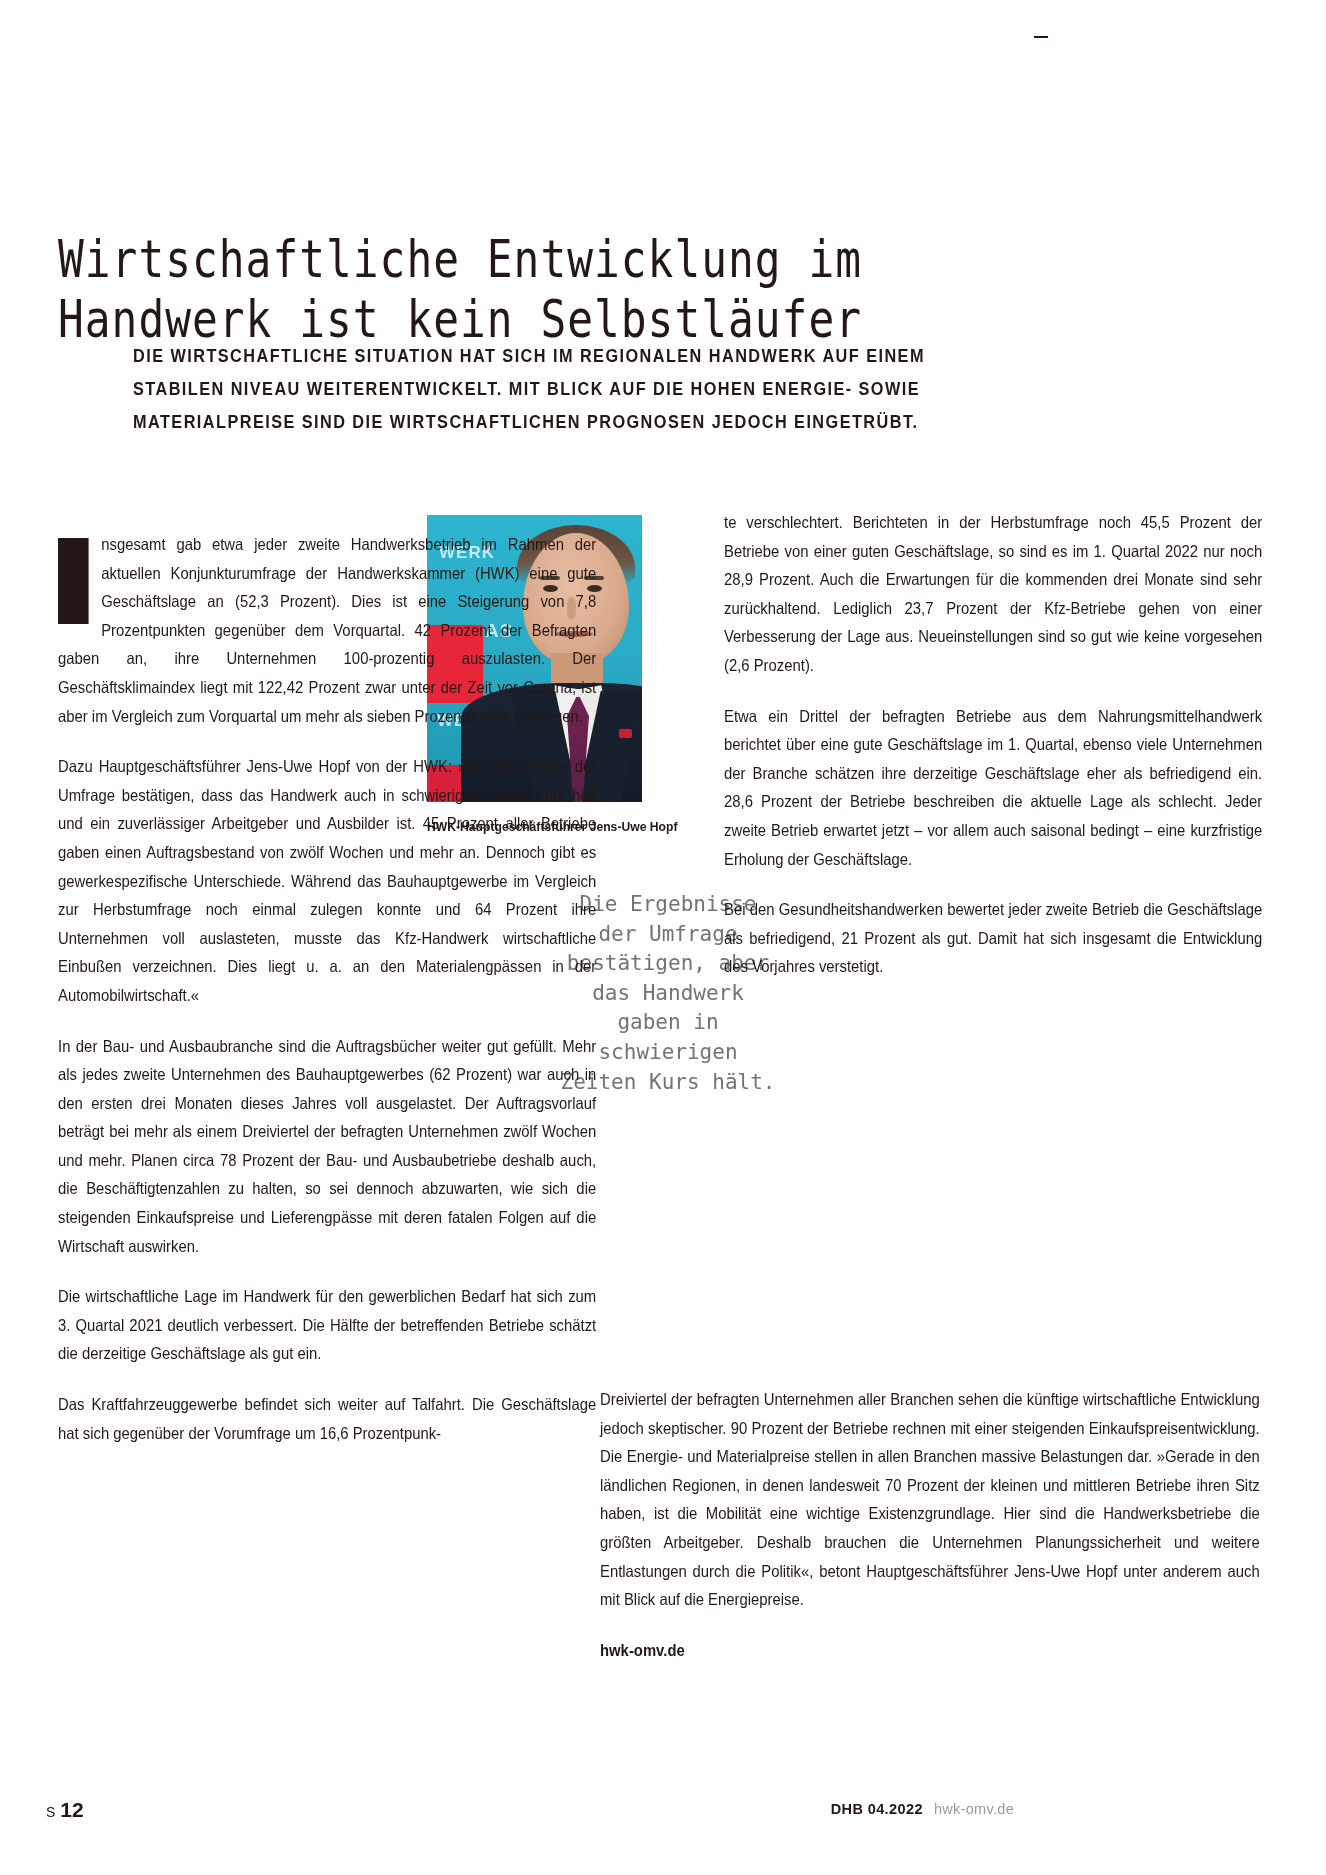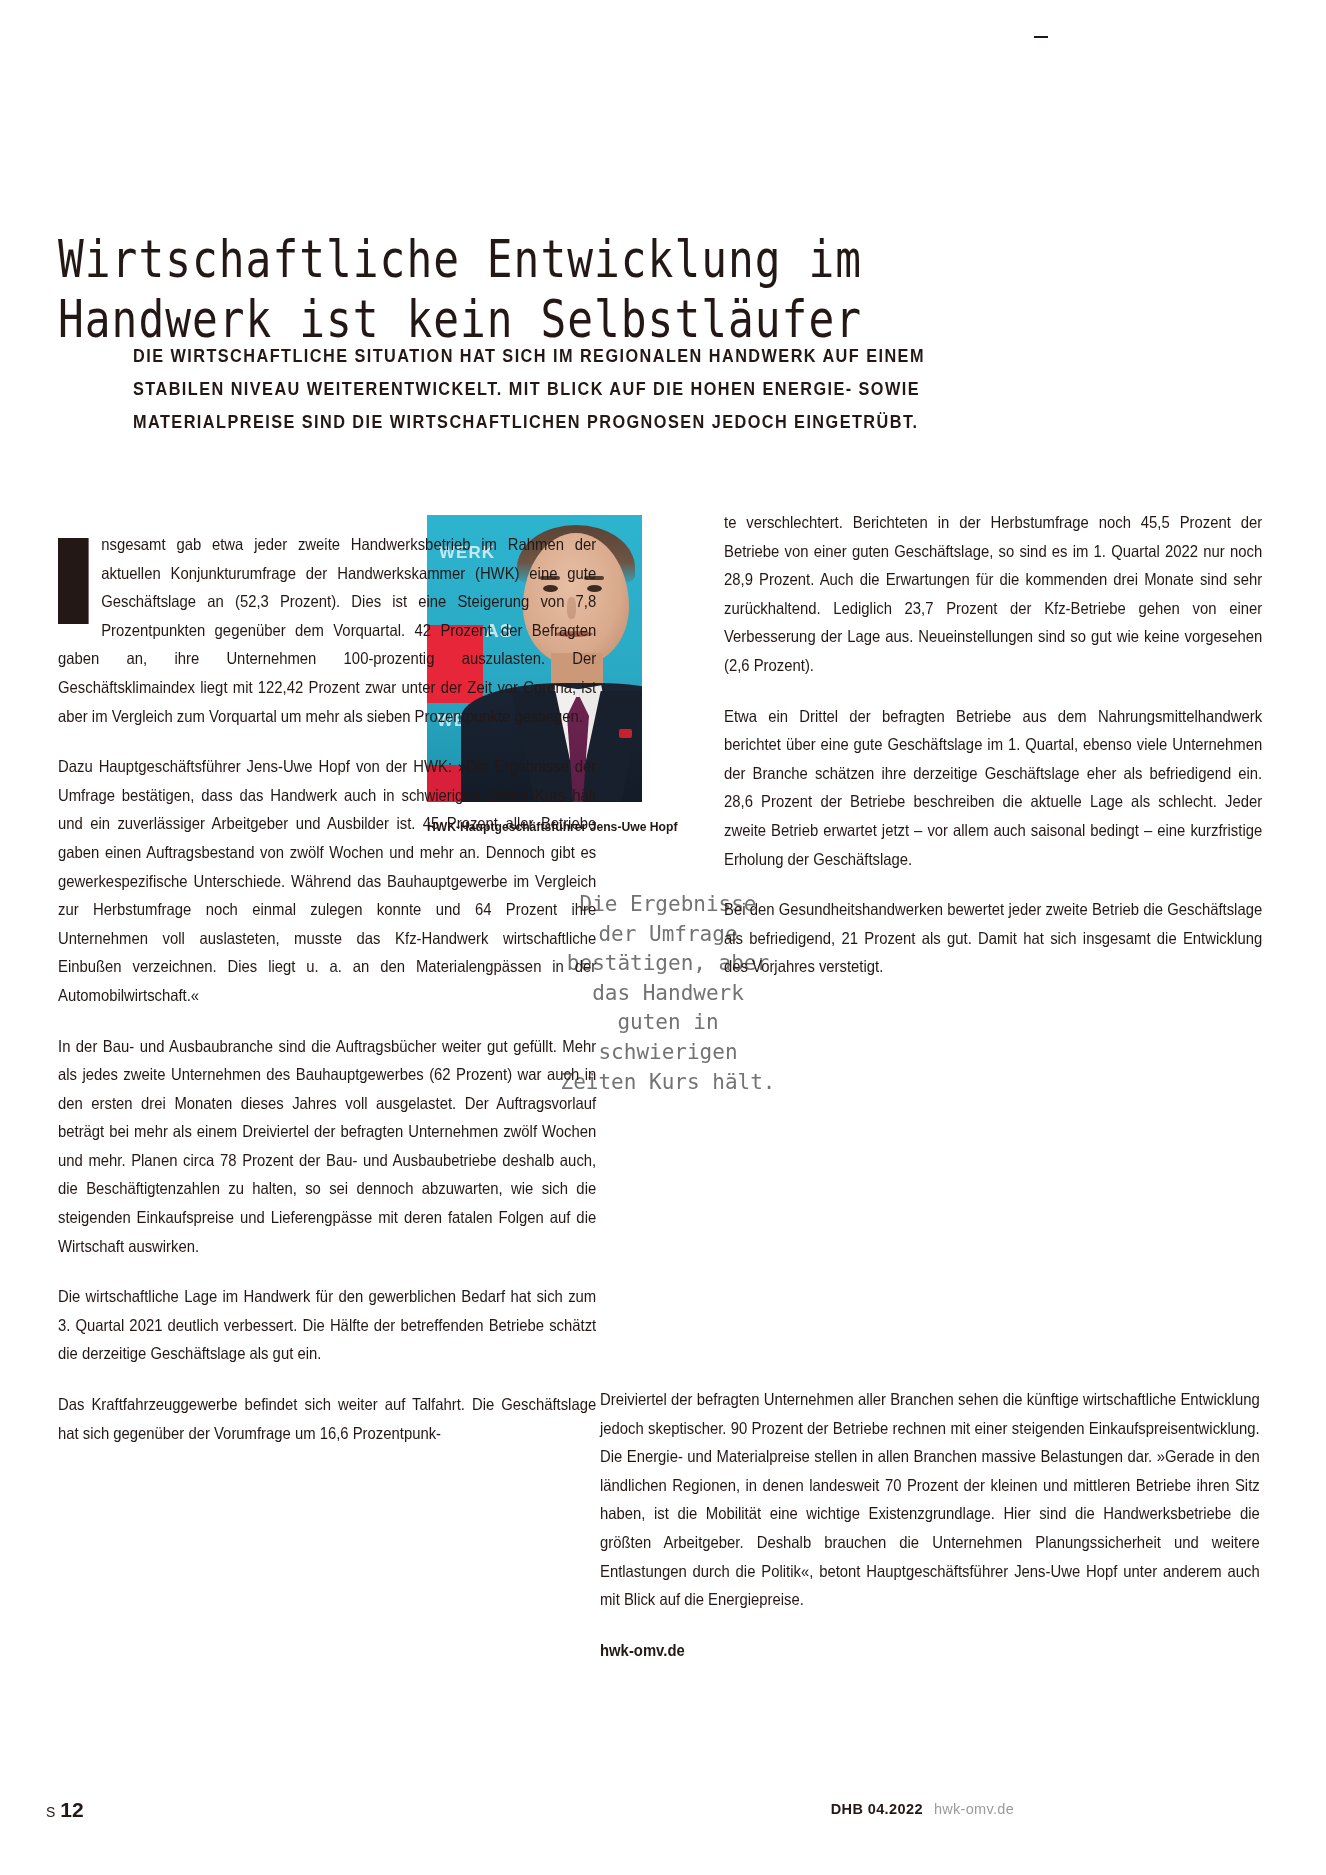--- a/index.html
+++ b/index.html
@@ -218,21 +218,21 @@
     <div class="pin"></div>
   </div>
 
   <div class="caption">HWK-Hauptgeschäftsführer Jens-Uwe Hopf</div>
 
   <div class="pullquote">
     <span class="l">Die Ergebnisse</span>
     <span class="l">der Umfrage</span>
     <span class="l">bestätigen, aber</span>
     <span class="l">das Handwerk</span>
-    <span class="l">guten in</span>
+    <span class="l">gaben in</span>
     <span class="l">schwierigen</span>
     <span class="l">Zeiten Kurs hält.</span>
   </div>
 
   <div id="col-left">
     <div class="body-text">
       <p><span class="dropcap">I</span><span>nsgesamt gab etwa jeder zweite Handwerksbetrieb im Rahmen der aktuellen Konjunkturumfrage der Handwerkskammer (HWK) eine gute Geschäftslage an (52,3 Prozent). Dies ist eine Steigerung von 7,8 Prozentpunkten gegenüber dem Vorquartal. 42 Prozent der Befragten gaben an, ihre Unternehmen 100-prozentig auszulasten. Der Geschäftsklimaindex liegt mit 122,42 Prozent zwar unter der Zeit vor Corona, ist aber im Vergleich zum Vorquartal um mehr als sieben Prozentpunkte gestiegen.</span></p>
       <p>Dazu Hauptgeschäftsführer Jens-Uwe Hopf von der HWK: »Die Ergebnisse der Umfrage bestätigen, dass das Handwerk auch in schwierigen Zeiten Kurs hält und ein zuverlässiger Arbeitgeber und Ausbilder ist. 45 Prozent aller Betriebe gaben einen Auftragsbestand von zwölf Wochen und mehr an. Dennoch gibt es gewerkespezifische Unterschiede. Während das Bauhauptgewerbe im Vergleich zur Herbstumfrage noch einmal zulegen konnte und 64 Prozent ihre Unternehmen voll auslasteten, musste das Kfz-Handwerk wirtschaftliche Einbußen verzeichnen. Dies liegt u. a. an den Materialengpässen in der Automobilwirtschaft.«</p>
       <p>In der Bau- und Ausbaubranche sind die Auftragsbücher weiter gut gefüllt. Mehr als jedes zweite Unternehmen des Bauhauptgewerbes (62 Prozent) war auch in den ersten drei Monaten dieses Jahres voll ausgelastet. Der Auftragsvorlauf beträgt bei mehr als einem Dreiviertel der befragten Unternehmen zwölf Wochen und mehr. Planen circa 78 Prozent der Bau- und Ausbaubetriebe deshalb auch, die Beschäftigtenzahlen zu halten, so sei dennoch abzuwarten, wie sich die steigenden Einkaufspreise und Lieferengpässe mit deren fatalen Folgen auf die Wirtschaft auswirken.</p>
       <p>Die wirtschaftliche Lage im Handwerk für den gewerblichen Bedarf hat sich zum 3. Quartal 2021 deutlich verbessert. Die Hälfte der betreffenden Betriebe schätzt die derzeitige Geschäftslage als gut ein.</p>

